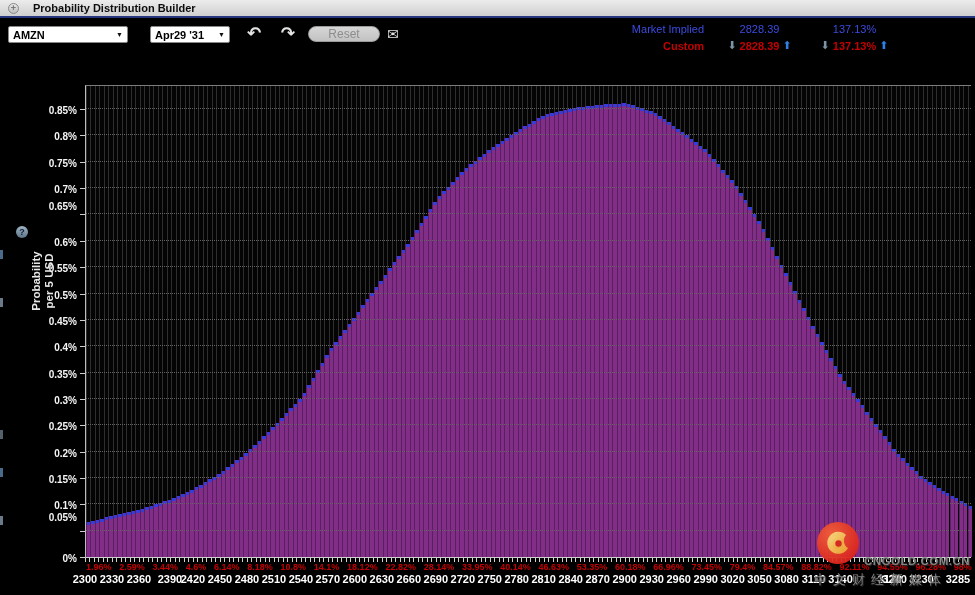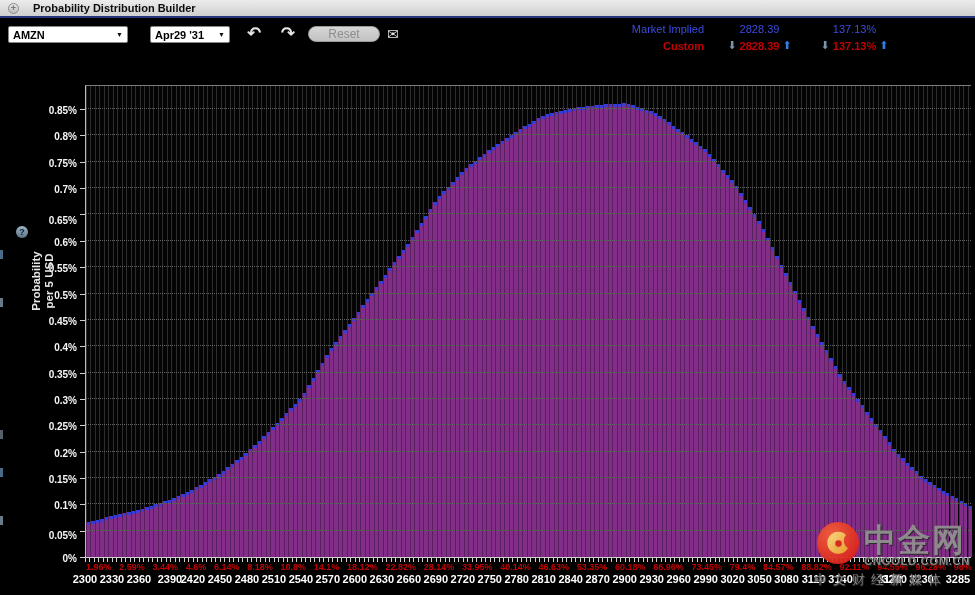--- a/index.html
+++ b/index.html
@@ -145,21 +145,21 @@
           <span class="cst">137.13%</span>
           <span class="arrow-up">⬆</span>
         </span>
       </span>
     </div>
   </div>
 
   <div id="y-axis">
       <div class="y-lab" style="bottom: -6px;">0%</div>
       <div class="y-tick" style="bottom: 0px;"></div>
-      <div class="y-lab" style="bottom: 17px; text-align: right;">0.05%</div>
+      <div class="y-lab" style="bottom: 35px; text-align: right;">0.05%</div>
       <div class="y-tick" style="bottom: 26.35px;"></div>
       <div class="y-lab" style="bottom: 46.7px;">0.1%</div>
       <div class="y-tick" style="bottom: 52.7px;"></div>
       <div class="y-lab" style="bottom: 73.05px;">0.15%</div>
       <div class="y-tick" style="bottom: 79.05px;"></div>
       <div class="y-lab" style="bottom: 99.4px;">0.2%</div>
       <div class="y-tick" style="bottom: 105.4px;"></div>
       <div class="y-lab" style="bottom: 125.75px;">0.25%</div>
       <div class="y-tick" style="bottom: 131.75px;"></div>
       <div class="y-lab" style="bottom: 152.1px;">0.3%</div>
@@ -169,21 +169,21 @@
       <div class="y-lab" style="bottom: 204.8px;">0.4%</div>
       <div class="y-tick" style="bottom: 210.8px;"></div>
       <div class="y-lab" style="bottom: 231.15px;">0.45%</div>
       <div class="y-tick" style="bottom: 237.15px;"></div>
       <div class="y-lab" style="bottom: 257.5px;">0.5%</div>
       <div class="y-tick" style="bottom: 263.5px;"></div>
       <div class="y-lab" style="bottom: 283.85px;">0.55%</div>
       <div class="y-tick" style="bottom: 289.85px;"></div>
       <div class="y-lab" style="bottom: 310.2px;">0.6%</div>
       <div class="y-tick" style="bottom: 316.2px;"></div>
-      <div class="y-lab" style="bottom: 332px; margin-top: 8px;">0.65%</div>
+      <div class="y-lab" style="bottom: 346px; margin-top: 8px;">0.65%</div>
       <div class="y-tick" style="bottom: 342.55px;"></div>
       <div class="y-lab" style="bottom: 362.9px;">0.7%</div>
       <div class="y-tick" style="bottom: 368.9px;"></div>
       <div class="y-lab" style="bottom: 389.25px;">0.75%</div>
       <div class="y-tick" style="bottom: 395.25px;"></div>
       <div class="y-lab" style="bottom: 415.6px;">0.8%</div>
       <div class="y-tick" style="bottom: 421.6px;"></div>
       <div class="y-lab" style="bottom: 441.95px; margin-top: 40px;">0.85%</div>
       <div class="y-tick" style="bottom: 447.95px;"></div>
     </div>
@@ -888,18 +888,17 @@
         <linearGradient id="wmgold" x1="0" y1="0" x2="1" y2="1">
           <stop offset="0%" stop-color="#ffe082"></stop>
             <stop offset="100%" stop-color="#efa127"></stop>
         </linearGradient>
       </defs>
       <circle cx="22" cy="22" r="21" fill="url(#wmred)"></circle>
       <path d="M30 14 a11 11 0 1 0 2 13 a8.5 8.5 0 0 1 -2 -13 Z" fill="url(#wmgold)"></path>
       <circle cx="21" cy="21" r="6.5" fill="url(#wmgold)"></circle>
       <circle cx="22.5" cy="22.5" r="3.2" fill="#d92a1d"></circle>
     </svg>
-    <div id="wm-brand">中金网</div>
     <div id="wm-domain">CNGOLD.COM.CN</div>
     <div id="wm-tagline">中文财经新媒体</div>
   </div>
 
 </div>
 
 </body></html>

